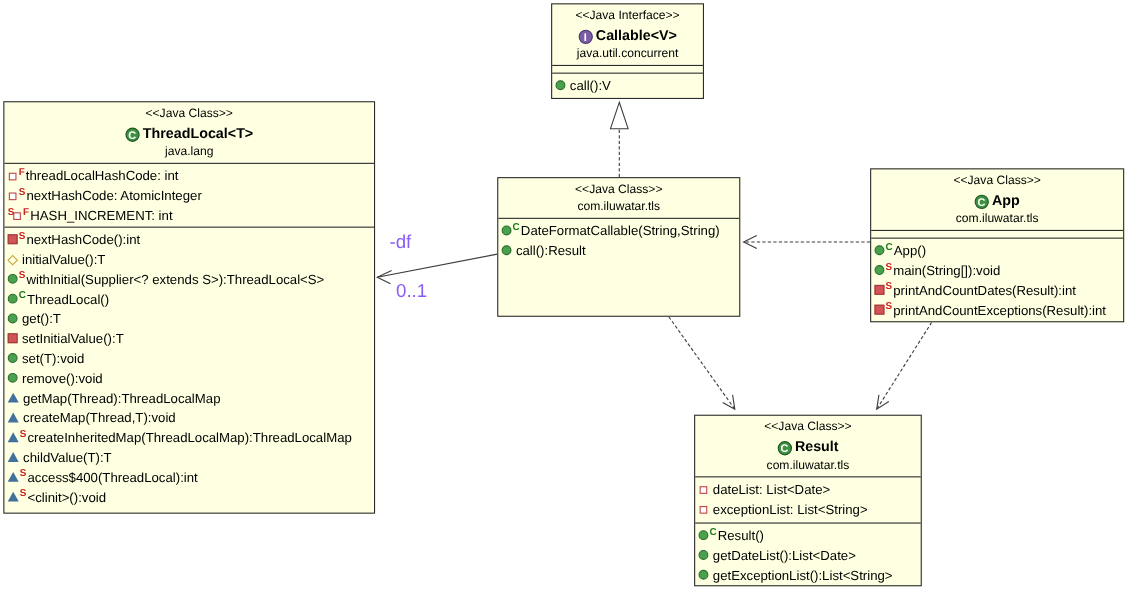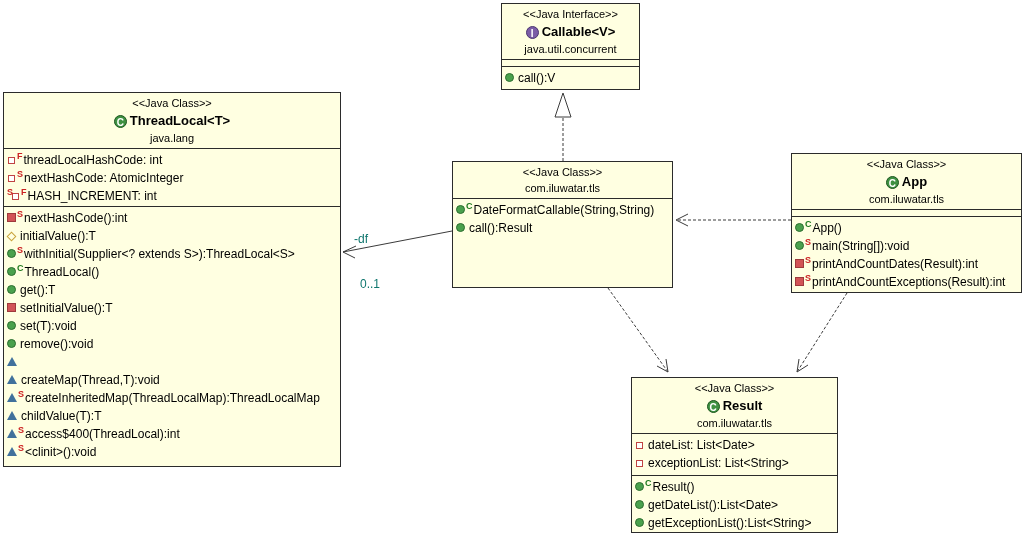--- a/index.html
+++ b/index.html
@@ -43,21 +43,21 @@
   .mi-protected { width:7px; height:7px; background:var(--box-fill); border:1px solid var(--protected); transform:rotate(45deg); margin:0 5px 0 1px; }
   .mi-package   { width:0; height:0; border-left:5px solid transparent; border-right:5px solid transparent; border-bottom:9px solid var(--package); vertical-align:0; }
   .mi-field     { width:7px; height:7px; background:#fff; border:1px solid var(--field); margin:0 5px 0 1px; }
   .sup { display:inline-block; font-size:9px; font-weight:bold; position:relative; top:-5px; line-height:9px; }
   .sup-pre  { margin-right:-2px; }
   .sup-post { margin-left:-3px; margin-right:1px; }
   .sup-s { color: var(--static-letter); }
   .sup-f { color: var(--static-letter); }
   .sup-c { color: var(--ctor-letter); }
 
-  .edge-label { position:absolute; font-size:12px; color:#0f766e; white-space:nowrap;margin-top:22px; }
+  .edge-label { position:absolute; font-size:17px; color:#8b5cf6; white-space:nowrap; }
   #assoc-role  { left:354px; top:210px; }
   #assoc-mult  { left:360px; top:255px; }
 
   
   #box-callable    { left:501px; top:3px;   width:139px; height:87px;  }
   #box-threadlocal { left:3px;   top:92px;  width:338px; height:375px; }
   #box-dfc         { left:452px; top:161px; width:221px; height:127px; }
   #box-app         { left:791px; top:153px; width:231px; height:140px; }
   #box-result      { left:631px; top:377px; width:207px; height:156px; }
   #box-threadlocal .cmp-fields { height:58px; }
@@ -118,21 +118,21 @@
     </div>
   <div class="cmp cmp-methods">
       <div class="member-row"><span class="mi mi-private"></span><span class="sup sup-post sup-s">S</span><span>nextHashCode():int</span></div>
       <div class="member-row"><span class="mi mi-protected"></span><span>initialValue():T</span></div>
       <div class="member-row"><span class="mi mi-public"></span><span class="sup sup-post sup-s">S</span><span>withInitial(Supplier&lt;? extends S&gt;):ThreadLocal&lt;S&gt;</span></div>
       <div class="member-row"><span class="mi mi-public"></span><span class="sup sup-post sup-c">C</span><span>ThreadLocal()</span></div>
       <div class="member-row"><span class="mi mi-public"></span><span>get():T</span></div>
       <div class="member-row"><span class="mi mi-private"></span><span>setInitialValue():T</span></div>
       <div class="member-row"><span class="mi mi-public"></span><span>set(T):void</span></div>
       <div class="member-row"><span class="mi mi-public"></span><span>remove():void</span></div>
-      <div class="member-row"><span class="mi mi-package"></span></div>
+      <div class="member-row"><span class="mi mi-package"></span><span>getMap(Thread):ThreadLocalMap</span></div>
       <div class="member-row"><span class="mi mi-package"></span><span>createMap(Thread,T):void</span></div>
       <div class="member-row"><span class="mi mi-package"></span><span class="sup sup-post sup-s">S</span><span>createInheritedMap(ThreadLocalMap):ThreadLocalMap</span></div>
       <div class="member-row"><span class="mi mi-package"></span><span>childValue(T):T</span></div>
       <div class="member-row"><span class="mi mi-package"></span><span class="sup sup-post sup-s">S</span><span>access$400(ThreadLocal):int</span></div>
       <div class="member-row"><span class="mi mi-package"></span><span class="sup sup-post sup-s">S</span><span>&lt;clinit&gt;():void</span></div>
     </div>
 </div>
 
 <div class="uml-box" id="box-dfc">
   <div class="uml-header">

